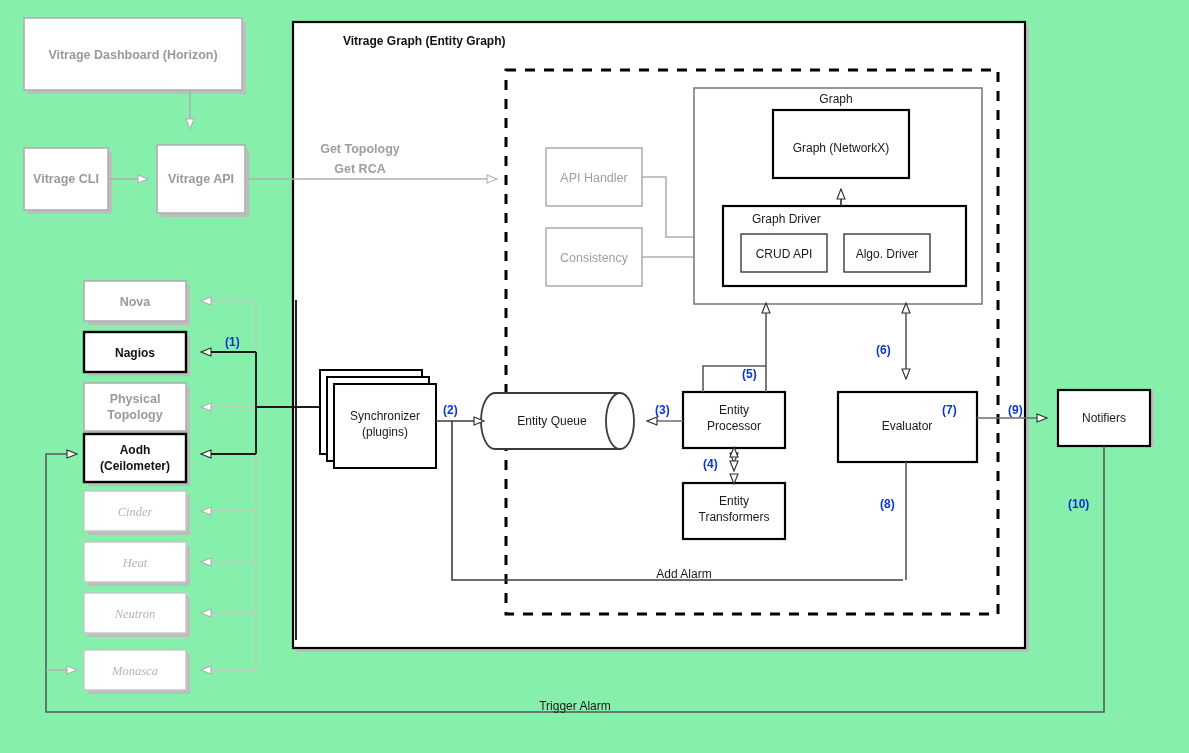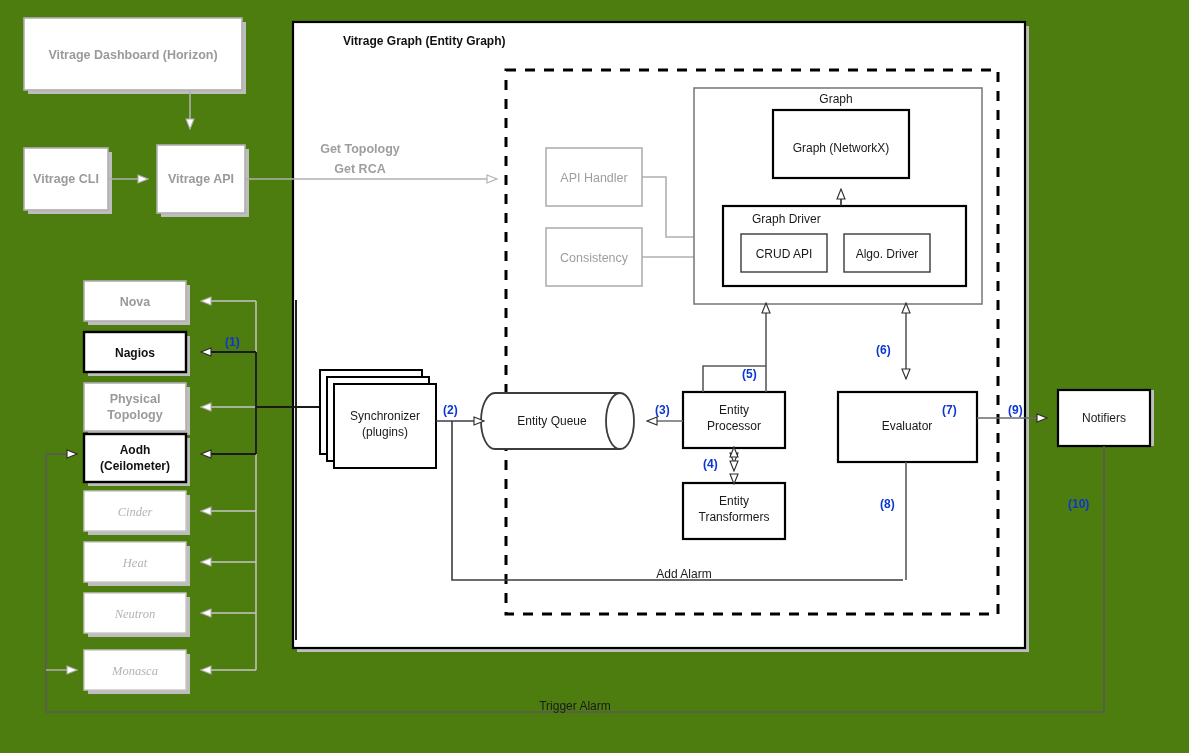--- a/index.html
+++ b/index.html
@@ -1,16 +1,16 @@
 <!DOCTYPE html>
 <html><head>
 <meta charset="utf-8">
 <style>
   html,body{margin:0;padding:0;background:#ffffff;}
-  #stage{position:relative;width:1189px;height:753px;background:#4d7c0f;
+  #stage{position:relative;width:1189px;height:753px;background:#86efac;
          font-family:"Liberation Sans","DejaVu Sans",sans-serif;overflow:hidden;}
   svg{position:absolute;left:0;top:0;width:1189px;height:753px;}
   text{font-family:"Liberation Sans","DejaVu Sans",sans-serif;}
   .lbl-gray{fill:#9a9a9a;font-size:12.5px;font-weight:bold;}
   .lbl-gray-n{fill:#9e9e9e;font-size:12.5px;}
   .lbl-gray-i{fill:#b3b3b3;font-size:12.5px;font-style:italic;font-family:"Liberation Serif","DejaVu Serif",serif;}
   .lbl-b{fill:#111;font-size:12px;font-weight:bold;}
   .lbl-n{fill:#1a1a1a;font-size:12px;}
   .step{fill:#0b36d1;font-size:12px;font-weight:bold;}
   .edge-lbl{fill:#1a1a1a;font-size:12px;}

